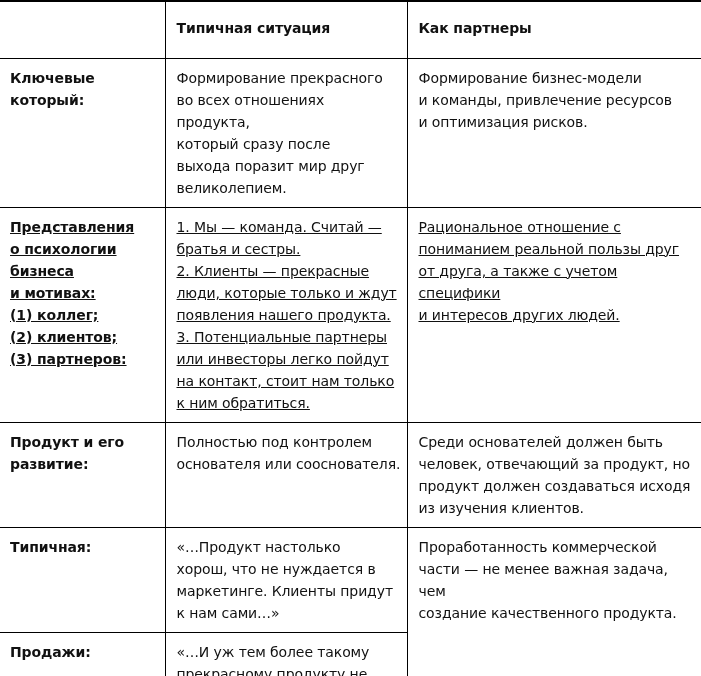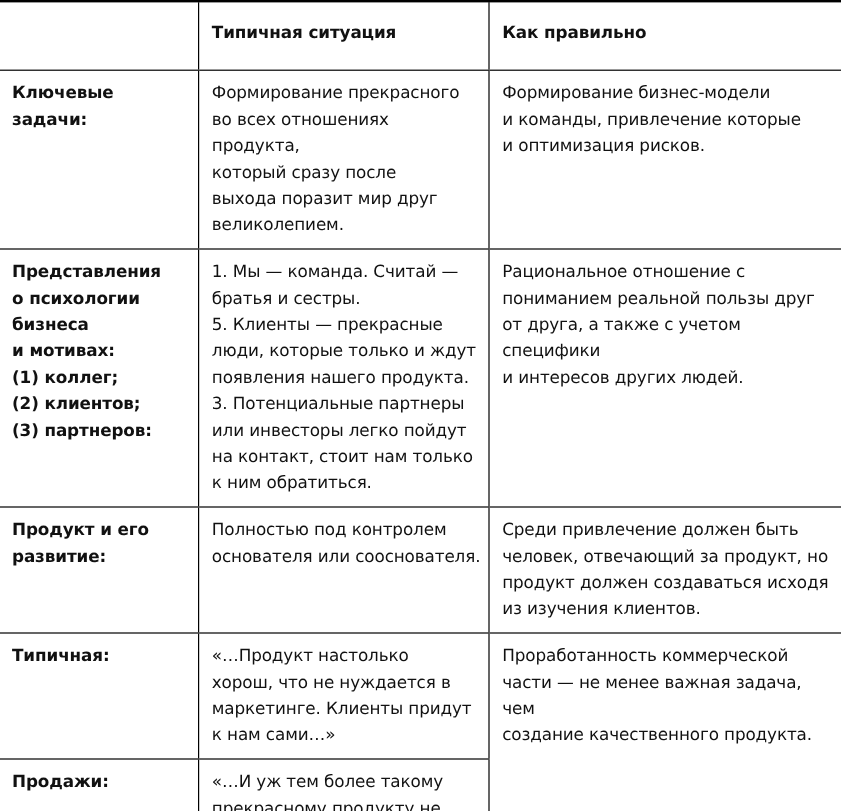--- a/index.html
+++ b/index.html
@@ -43,82 +43,82 @@
   thead th {
     height: 57px;
     vertical-align: middle;
     font-weight: bold;
     padding-top: 2px;
     padding-bottom: 6px;
   }
   td.label { font-weight: bold; }
 
   tr.r1 td { height: 119px; }
-  tr.r2 td { height: 207px; }
+  tr.r2 td { height: 207px; text-decoration: underline; }
   tr.r3 td { height: 97px; }
   tr.r4 td { height: 97px; }
   tr.r5 td { height: 93px; }
 </style>
 </head>
 <body>
 
 <div class="page">
   <table class="cmp">
     <colgroup>
       <col class="w1">
         <col class="w2">
         <col class="w3">
     </colgroup>
     <thead>
       <tr>
         <th></th>
         <th class="colsep">Типичная ситуация</th>
-        <th class="colsep">Как правильно</th>
+        <th class="colsep">Как партнеры</th>
       </tr>
     </thead>
     <tbody>
       <tr class="r1">
-        <td class="label">Ключевые задачи:</td>
+        <td class="label">Ключевые который:</td>
         <td class="colsep">Формирование прекрасного
 во всех отношениях продукта,
 который сразу после
 выхода поразит мир друг
 великолепием.</td>
         <td class="colsep">Формирование бизнес-модели
-и команды, привлечение которые
+и команды, привлечение ресурсов
 и оптимизация рисков.</td>
       </tr>
       <tr class="r2">
         <td class="label">Представления
 о психологии
 бизнеса
 и мотивах:
 (1) коллег;
 (2) клиентов;
 (3) партнеров:</td>
         <td class="colsep">1. Мы — команда. Считай —
 братья и сестры.
-5. Клиенты — прекрасные
+2. Клиенты — прекрасные
 люди, которые только и ждут
 появления нашего продукта.
 3. Потенциальные партнеры
 или инвесторы легко пойдут
 на контакт, стоит нам только
 к ним обратиться.</td>
         <td class="colsep">Рациональное отношение с
 пониманием реальной пользы друг
 от друга, а также с учетом специфики
 и интересов других людей.</td>
       </tr>
       <tr class="r3">
         <td class="label">Продукт и его
 развитие:</td>
         <td class="colsep">Полностью под контролем
 основателя или сооснователя.</td>
-        <td class="colsep">Среди привлечение должен быть
+        <td class="colsep">Среди основателей должен быть
 человек, отвечающий за продукт, но
 продукт должен создаваться исходя
 из изучения клиентов.</td>
       </tr>
       <tr class="r4">
         <td class="label">Типичная:</td>
         <td class="colsep">«…Продукт настолько
 хорош, что не нуждается в
 маркетинге. Клиенты придут
 к нам сами…»</td>

